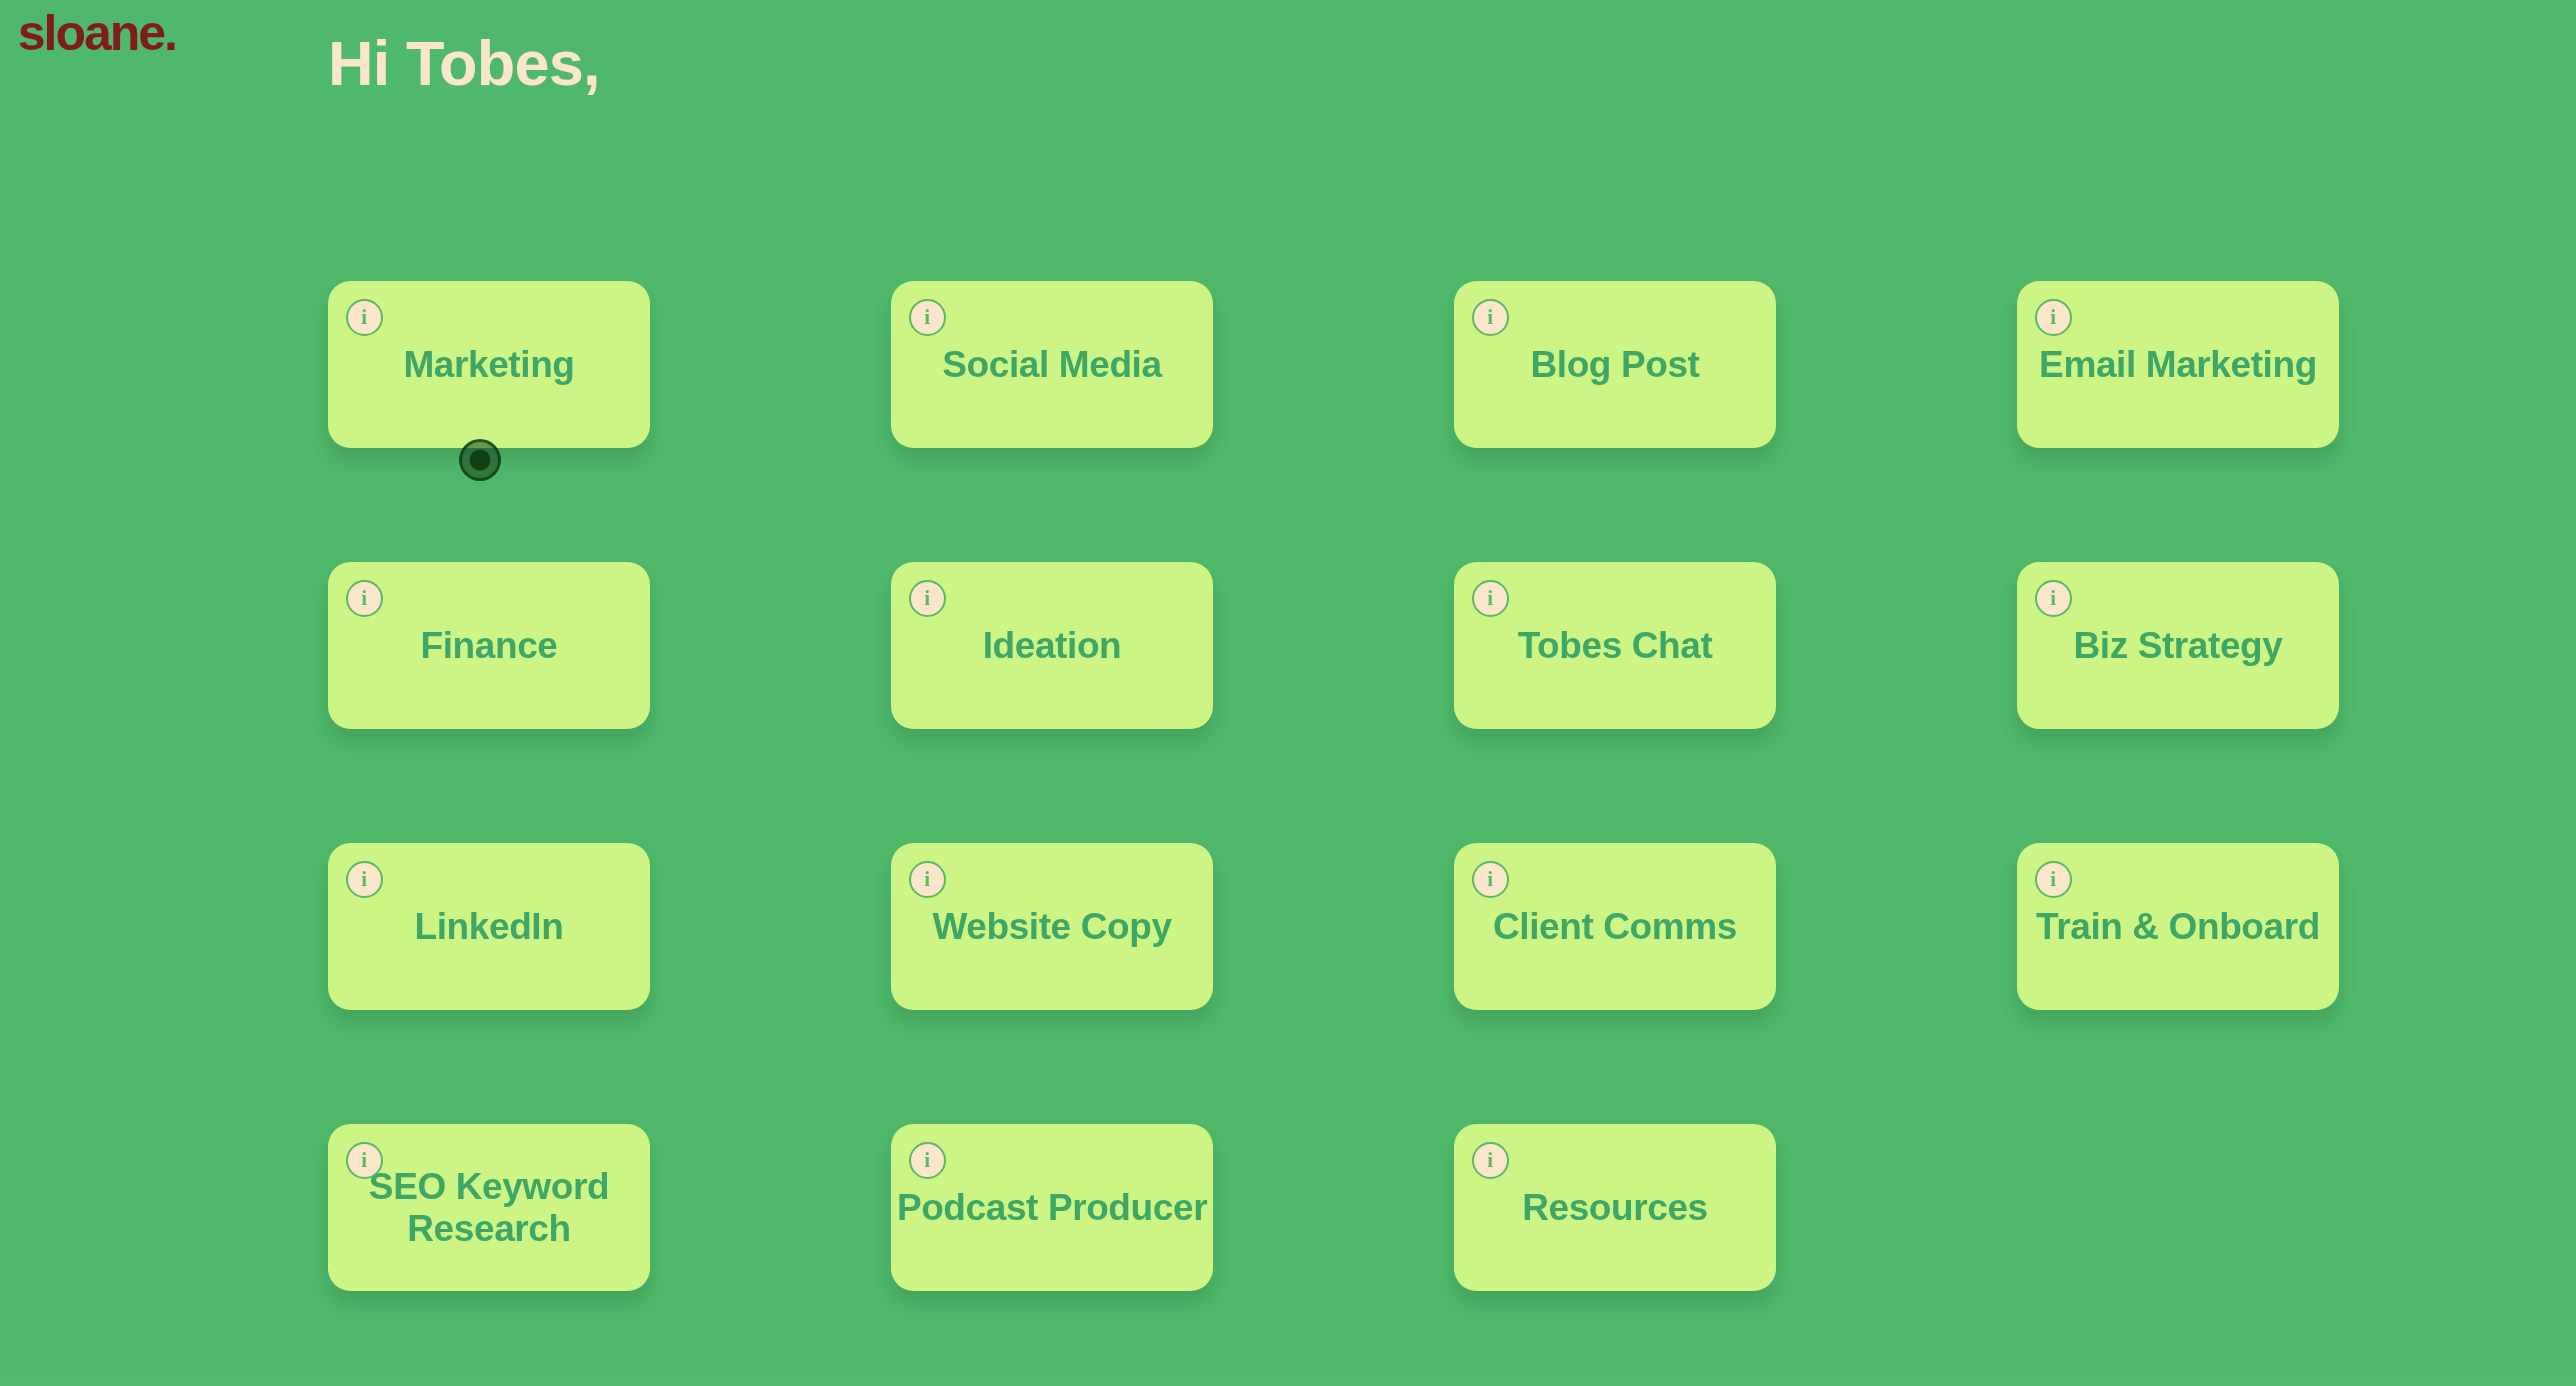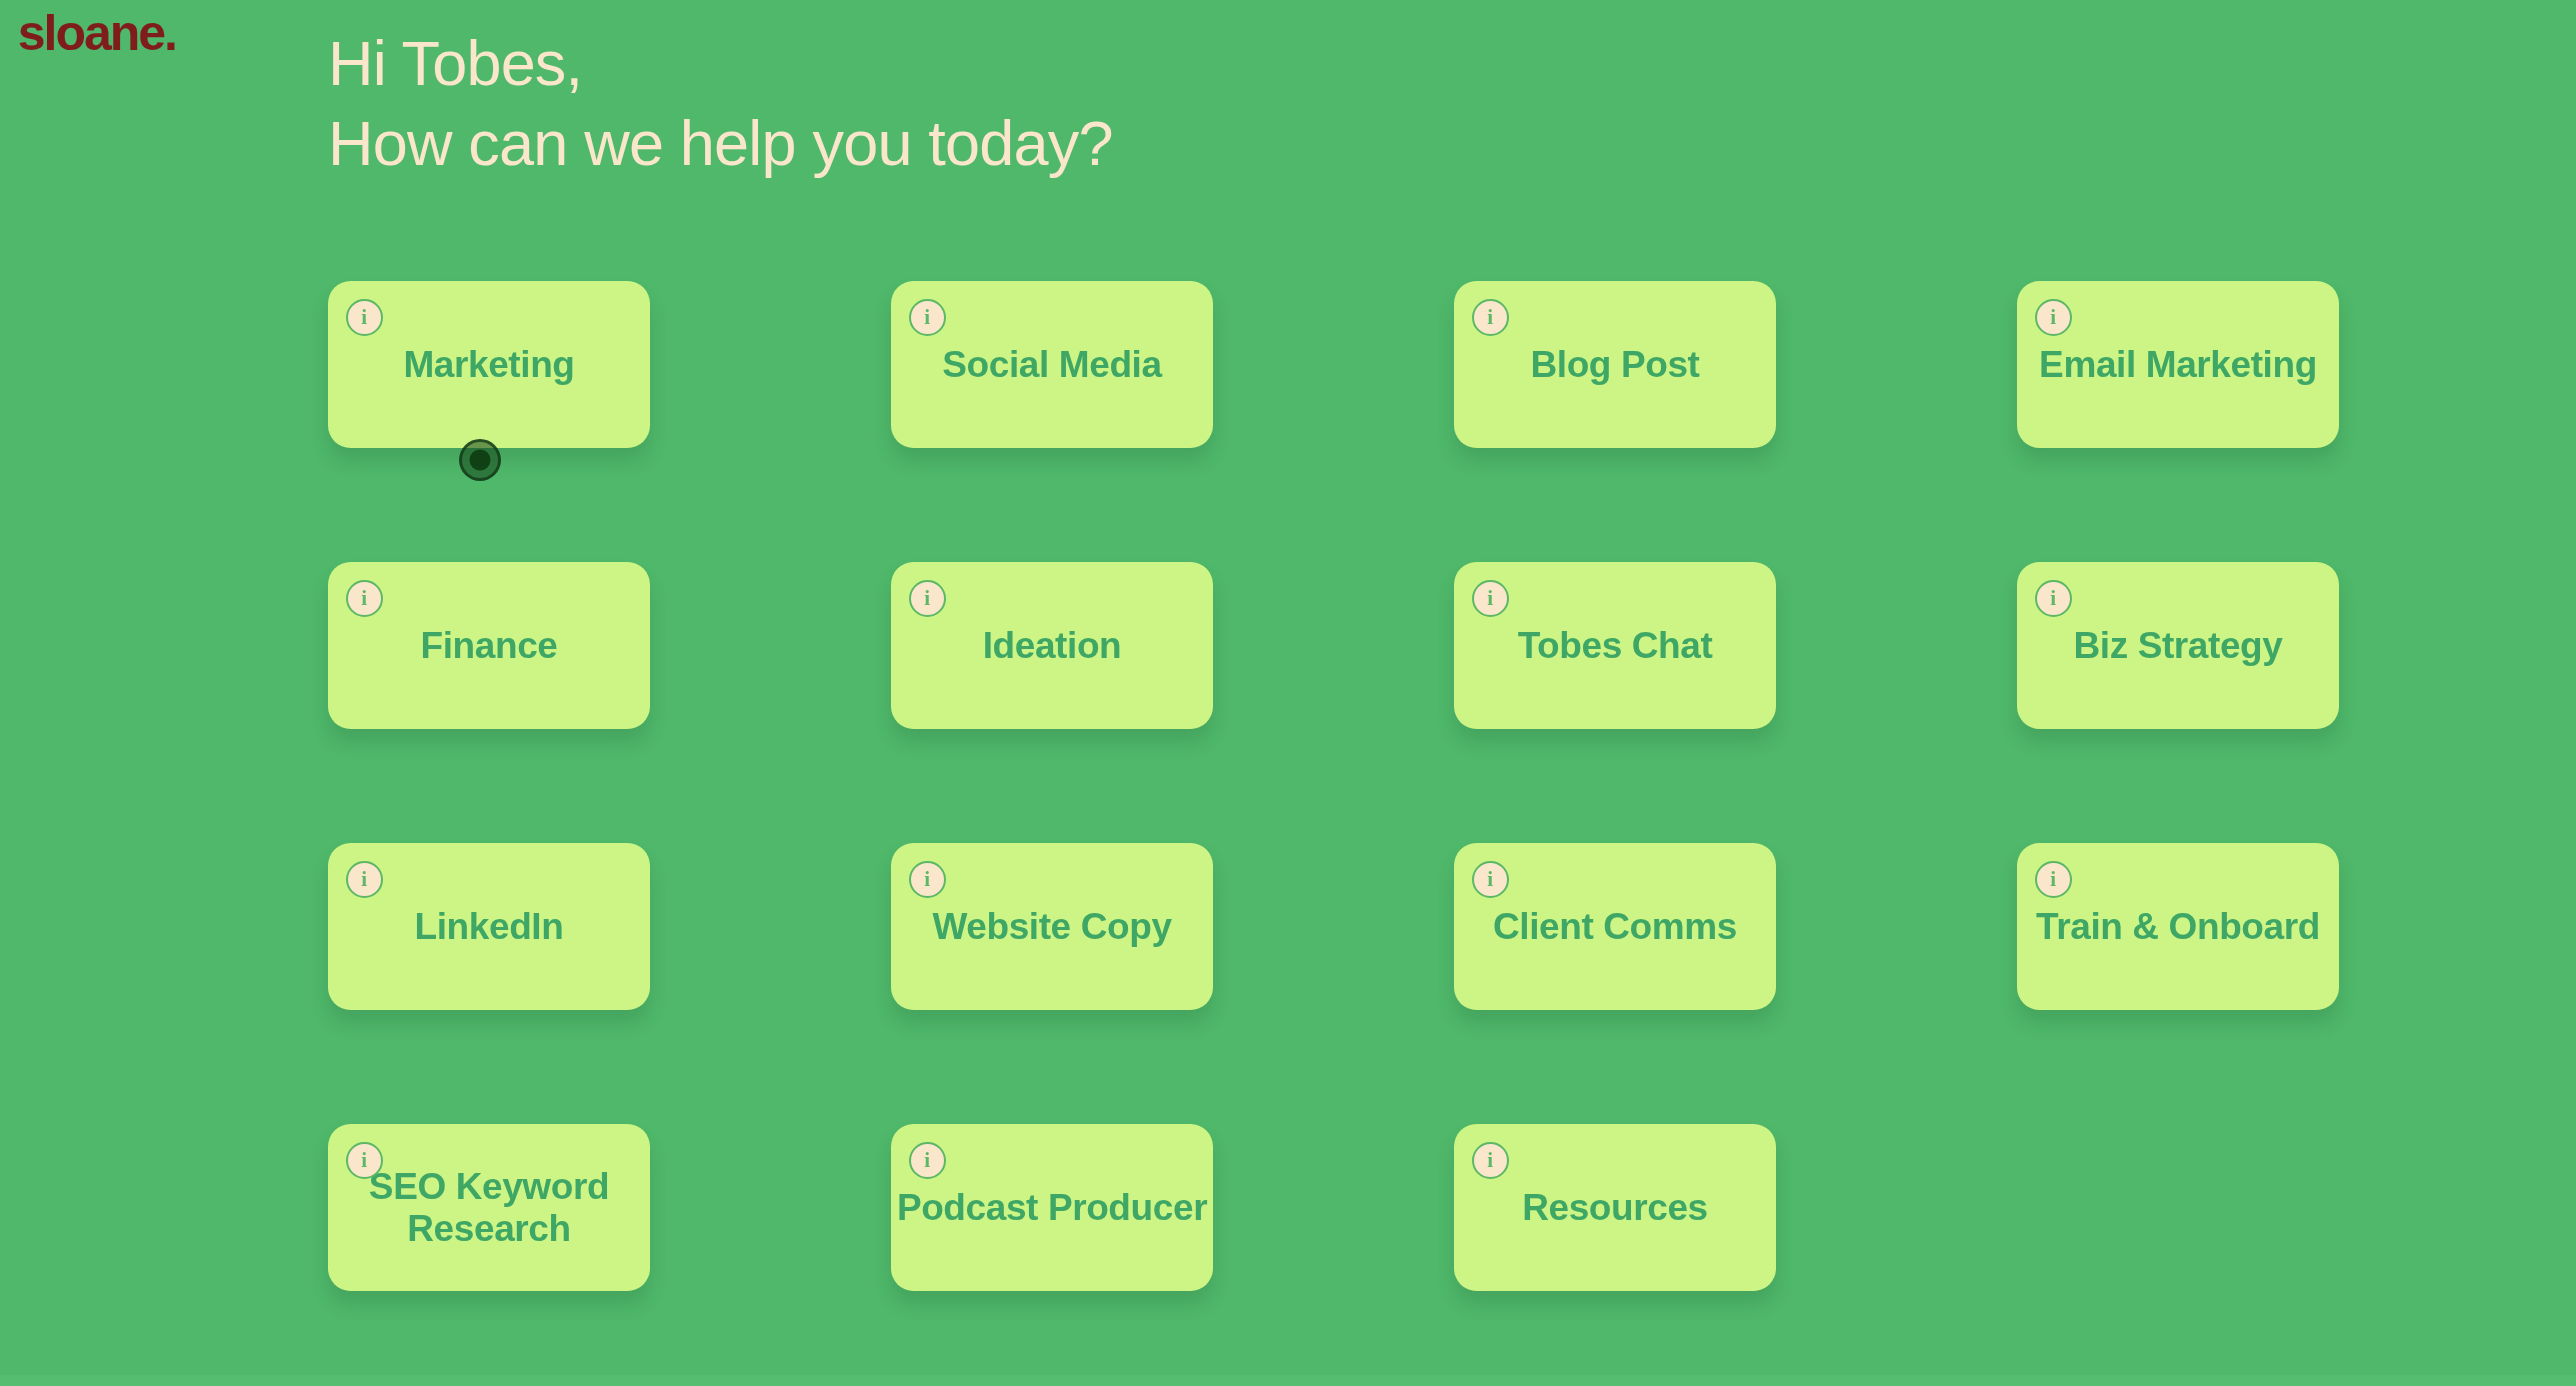--- a/index.html
+++ b/index.html
@@ -17,21 +17,21 @@
     letter-spacing:-2px;
     color:#7f1d1d;
     line-height:1;
     white-space:nowrap;
   }
 
   
   #heading {
     position:absolute; left:328px; top:22.5px;
     color:#fae6cb;
-    font-weight:400;
+    font-weight:700;
     font-size:63px;
     line-height:1.28;
     letter-spacing:-0.8px;
     white-space:nowrap;
   }
   #heading .hline { display:block; }
 
   
   #card-grid {
     position:absolute;
@@ -116,21 +116,20 @@
     background:#55bd70;
   }
 </style>
 </head>
 <body>
 
 <div id="logo">sloane.</div>
 
 <div id="heading">
   <span class="hline">Hi Tobes,</span>
-  <span class="hline">How can we help you today?</span>
 </div>
 
 <div id="card-grid">
     <div class="card">
       <span class="info-icon">i</span>
       <span class="card-label">Marketing</span>
     </div>
     <div class="card">
       <span class="info-icon">i</span>
       <span class="card-label">Social Media</span>

